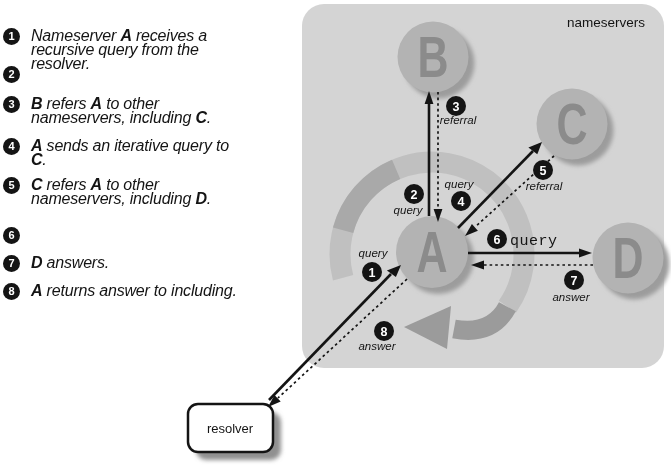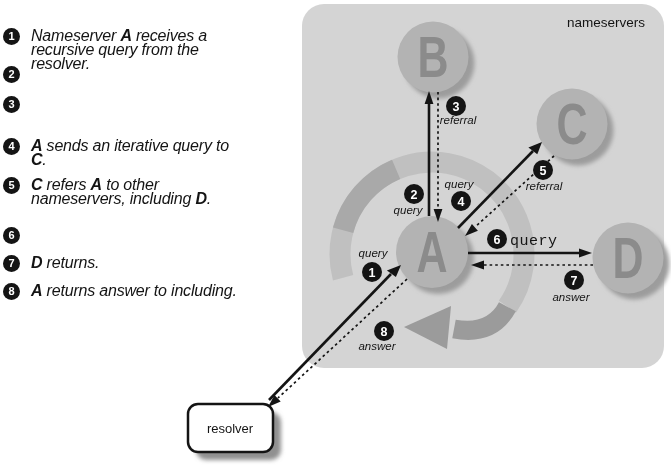--- a/index.html
+++ b/index.html
@@ -40,35 +40,36 @@
   <div class="legend">
       <div class="step">
         <span class="badge">1</span>
         <span class="step-text"><span>Nameserver </span><span class="b">A</span><span> receives a recursive query from the resolver.</span></span>
       </div>
       <div class="step">
         <span class="badge">2</span>
       </div>
       <div class="step">
         <span class="badge">3</span>
+        <span class="step-text"><span class="b">B</span><span> refers </span><span class="b">A</span><span> to other nameservers, including </span><span class="b">C</span><span>.</span></span>
       </div>
       <div class="step">
         <span class="badge">4</span>
         <span class="step-text"><span class="b">A</span><span> sends an iterative query to </span><span class="b">C</span><span>.</span></span>
       </div>
       <div class="step">
         <span class="badge">5</span>
         <span class="step-text"><span class="b">C</span><span> refers </span><span class="b">A</span><span> to other nameservers, including </span><span class="b">D</span><span>.</span></span>
       </div>
       <div class="step">
         <span class="badge">6</span>
       </div>
       <div class="step">
         <span class="badge">7</span>
-        <span class="step-text"><span class="b">D</span><span> returns.</span></span>
+        <span class="step-text"><span class="b">D</span><span> answers.</span></span>
       </div>
       <div class="step">
         <span class="badge">8</span>
         <span class="step-text"><span class="b">A</span><span> returns answer to including.</span></span>
       </div>
     </div>
 
   <svg class="diagram-svg" width="671" height="469" viewBox="0 0 671 469">
     <defs>
       <filter id="blur2" x="-40%" y="-40%" width="180%" height="180%">

